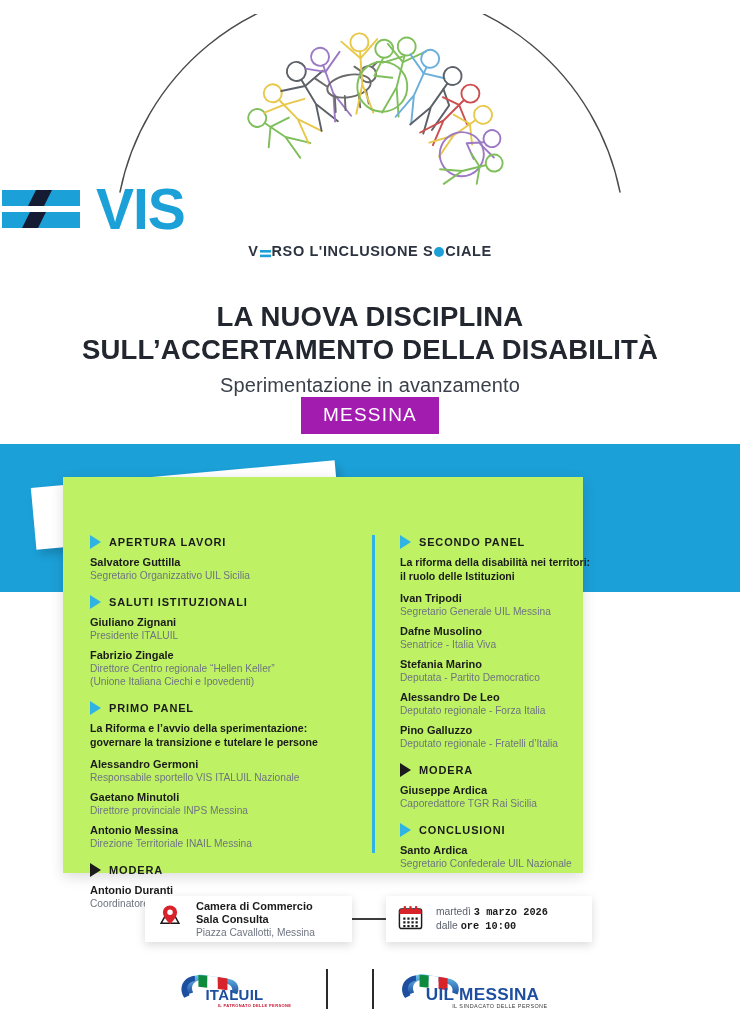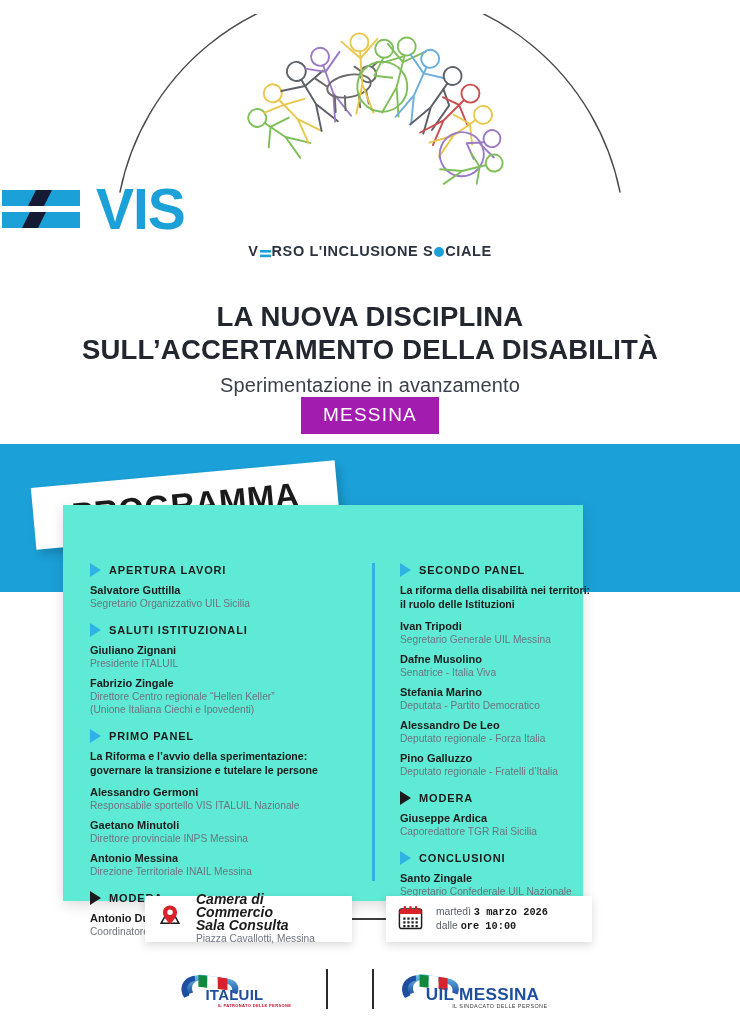--- a/index.html
+++ b/index.html
@@ -60,22 +60,22 @@
     box-shadow: 4px 6px 9px rgba(0,0,0,0.17);
     display: flex; align-items: center; justify-content: center;
   }
   .ribbon-text {
     font-size: 33px; font-weight: bold; color: #1B1B1B;
     letter-spacing: 0.5px;
   }
 
   
   .card {
-    position: absolute; left: 63px; top: 505px;
-    width: 520px; height: 396px; background: #5eead4;
+    position: absolute; left: 63px; top: 477px;
+    width: 520px; height: 396px; background: #bef264;
     box-shadow: 0 4px 13px rgba(0,0,0,0.14);
   }
   .card-inner { position: absolute; left: 0; top: 0; width: 612px; height: 396px; }
   .divider {
     position: absolute; left: 309px; top: 58px;
     width: 3px; height: 318px; background: #2FB3E4;
   }
   .col { position: absolute; top: 58px; width: 250px; }
   .col-left { left: 27px; }
   .col-right { left: 337px; }
@@ -103,21 +103,21 @@
 
   
   .info-box {
     position: absolute; background: #fff;
     box-shadow: 0 3px 9px rgba(0,0,0,0.15);
     display: flex; align-items: center; gap: 11px;
   }
   .box-venue { left: 145px; top: 896px; width: 207px; height: 46px; padding: 0 10px; }
   .box-date  { left: 386px; top: 896px; width: 206px; height: 46px; padding: 0 10px; }
   .connector { position: absolute; left: 352px; top: 918px; width: 34px; height: 2px; background: #3C3C3C; }
-  .ib-title { font-size: 14px; font-weight: bold; color: #1B1B1B; line-height: 13px; font-style: italic; }
+  .ib-title { font-size: 11px; font-weight: bold; color: #1B1B1B; line-height: 13px; }
   .ib-sub  { font-size: 10.2px; color: #6E7480; line-height: 13px; }
   .ib-line { font-size: 10.3px; color: #5B616C; line-height: 14px; }
   .ib-line b { color: #1B1B1B; font-family: Liberation Mono, monospace; }
 
   
   .footer { position: absolute; left: 0; top: 958px; width: 740px; height: 62px;
             display: flex; align-items: center; justify-content: center; gap: 0; }
   .flogo { display: flex; align-items: center; }
   .vsep { width: 2px; height: 40px; background: #2A2A2A; margin: 0 22px; }
 </style>
@@ -356,21 +356,21 @@
               <div class="p-name">Giuseppe Ardica</div>
               <div class="p-role">Caporedattore TGR Rai Sicilia</div>
             </div>
           </div>
           <div class="sec-head">
             <span class="arrow"></span>
             <span class="sec-title">CONCLUSIONI</span>
           </div>
           <div class="group">
             <div class="person">
-              <div class="p-name">Santo Zingale</div>
+              <div class="p-name">Santo Ardica</div>
               <div class="p-role">Segretario Confederale UIL Nazionale</div>
             </div>
           </div>
         </div>
     </div>
   </div>
 
   <div class="connector"></div>
 
   <div class="info-box box-venue">

